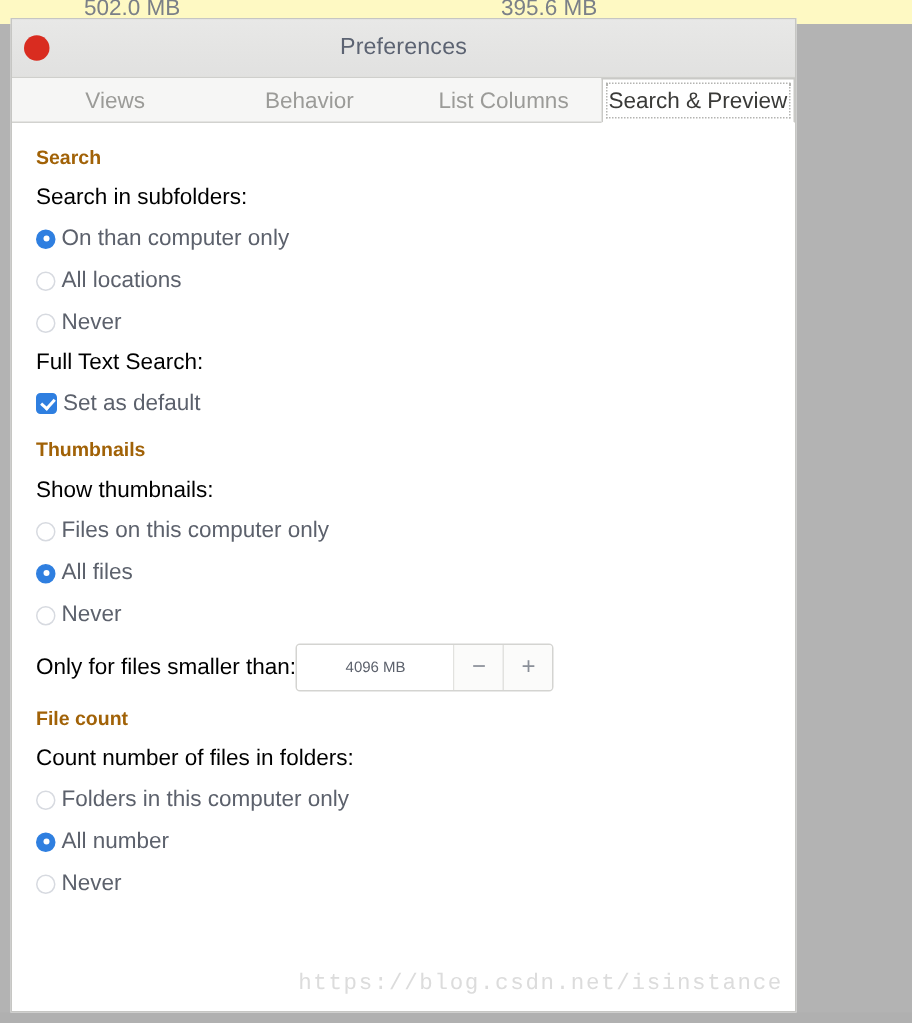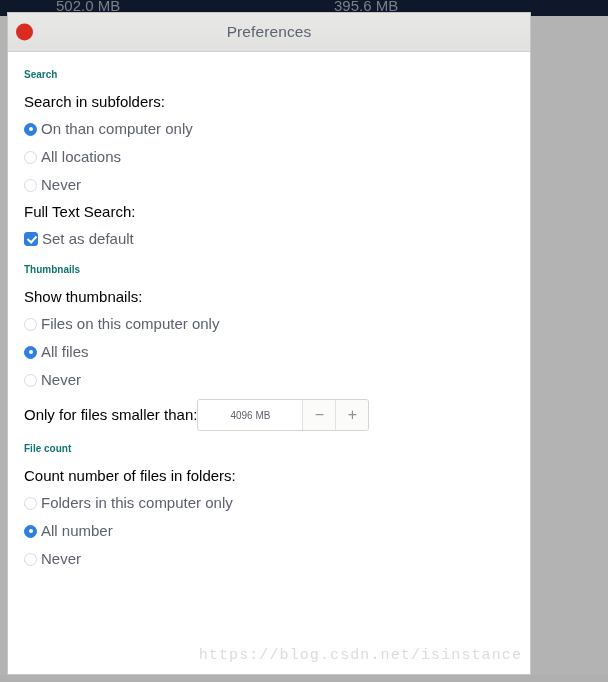--- a/index.html
+++ b/index.html
@@ -16,21 +16,21 @@
     width: 608px;
     height: 682px;
     background: #b3b3b3;
   }
 
   
   .bg-strip {
     position: absolute;
     left: 0; top: 0;
     width: 608px; height: 16px;
-    background: #0f172a;
+    background: #fef9c3;
   }
   .bg-text {
     position: absolute;
     top: -3px;
     font-size: 15px;
     color: #7b8088;
     white-space: nowrap;
     font-family: "Liberation Sans", sans-serif;
   }
   .bg-text.a { left: 56px; }
@@ -126,23 +126,23 @@
     flex: 1 1 auto;
     position: relative;
     background: #ffffff;
     padding: 10px 16px 0 16px;
     box-sizing: border-box;
   }
 
   .section { margin-bottom: 4px; }
 
   .section-title {
-    font-size: 10px;
+    font-size: 13px;
     font-weight: bold;
-    color: #0f766e;
+    color: #a16207;
     line-height: 26px;
     margin-bottom: 1px;
   }
 
   .sub-label {
     font-size: 15px;
     color: #000000;
     line-height: 26px;
   }
 
@@ -279,20 +279,26 @@
   </div>
   <div class="bg-bottom"></div>
 
   <div id="dialog">
 
     <div class="titlebar">
       <div class="close-btn"></div>
       <div class="title-text">Preferences</div>
     </div>
 
+    <div class="tabbar">
+      <div class="tab">Views</div>
+      <div class="tab">Behavior</div>
+      <div class="tab">List Columns</div>
+      <div class="tab active">Search &amp; Preview</div>
+    </div>
 
     <div class="content">
 
       <div class="section">
         <div class="section-title">Search</div>
 
         <div class="sub-label">Search in subfolders:</div>
 
         <div class="option-row">
           <span class="radio checked"></span>

